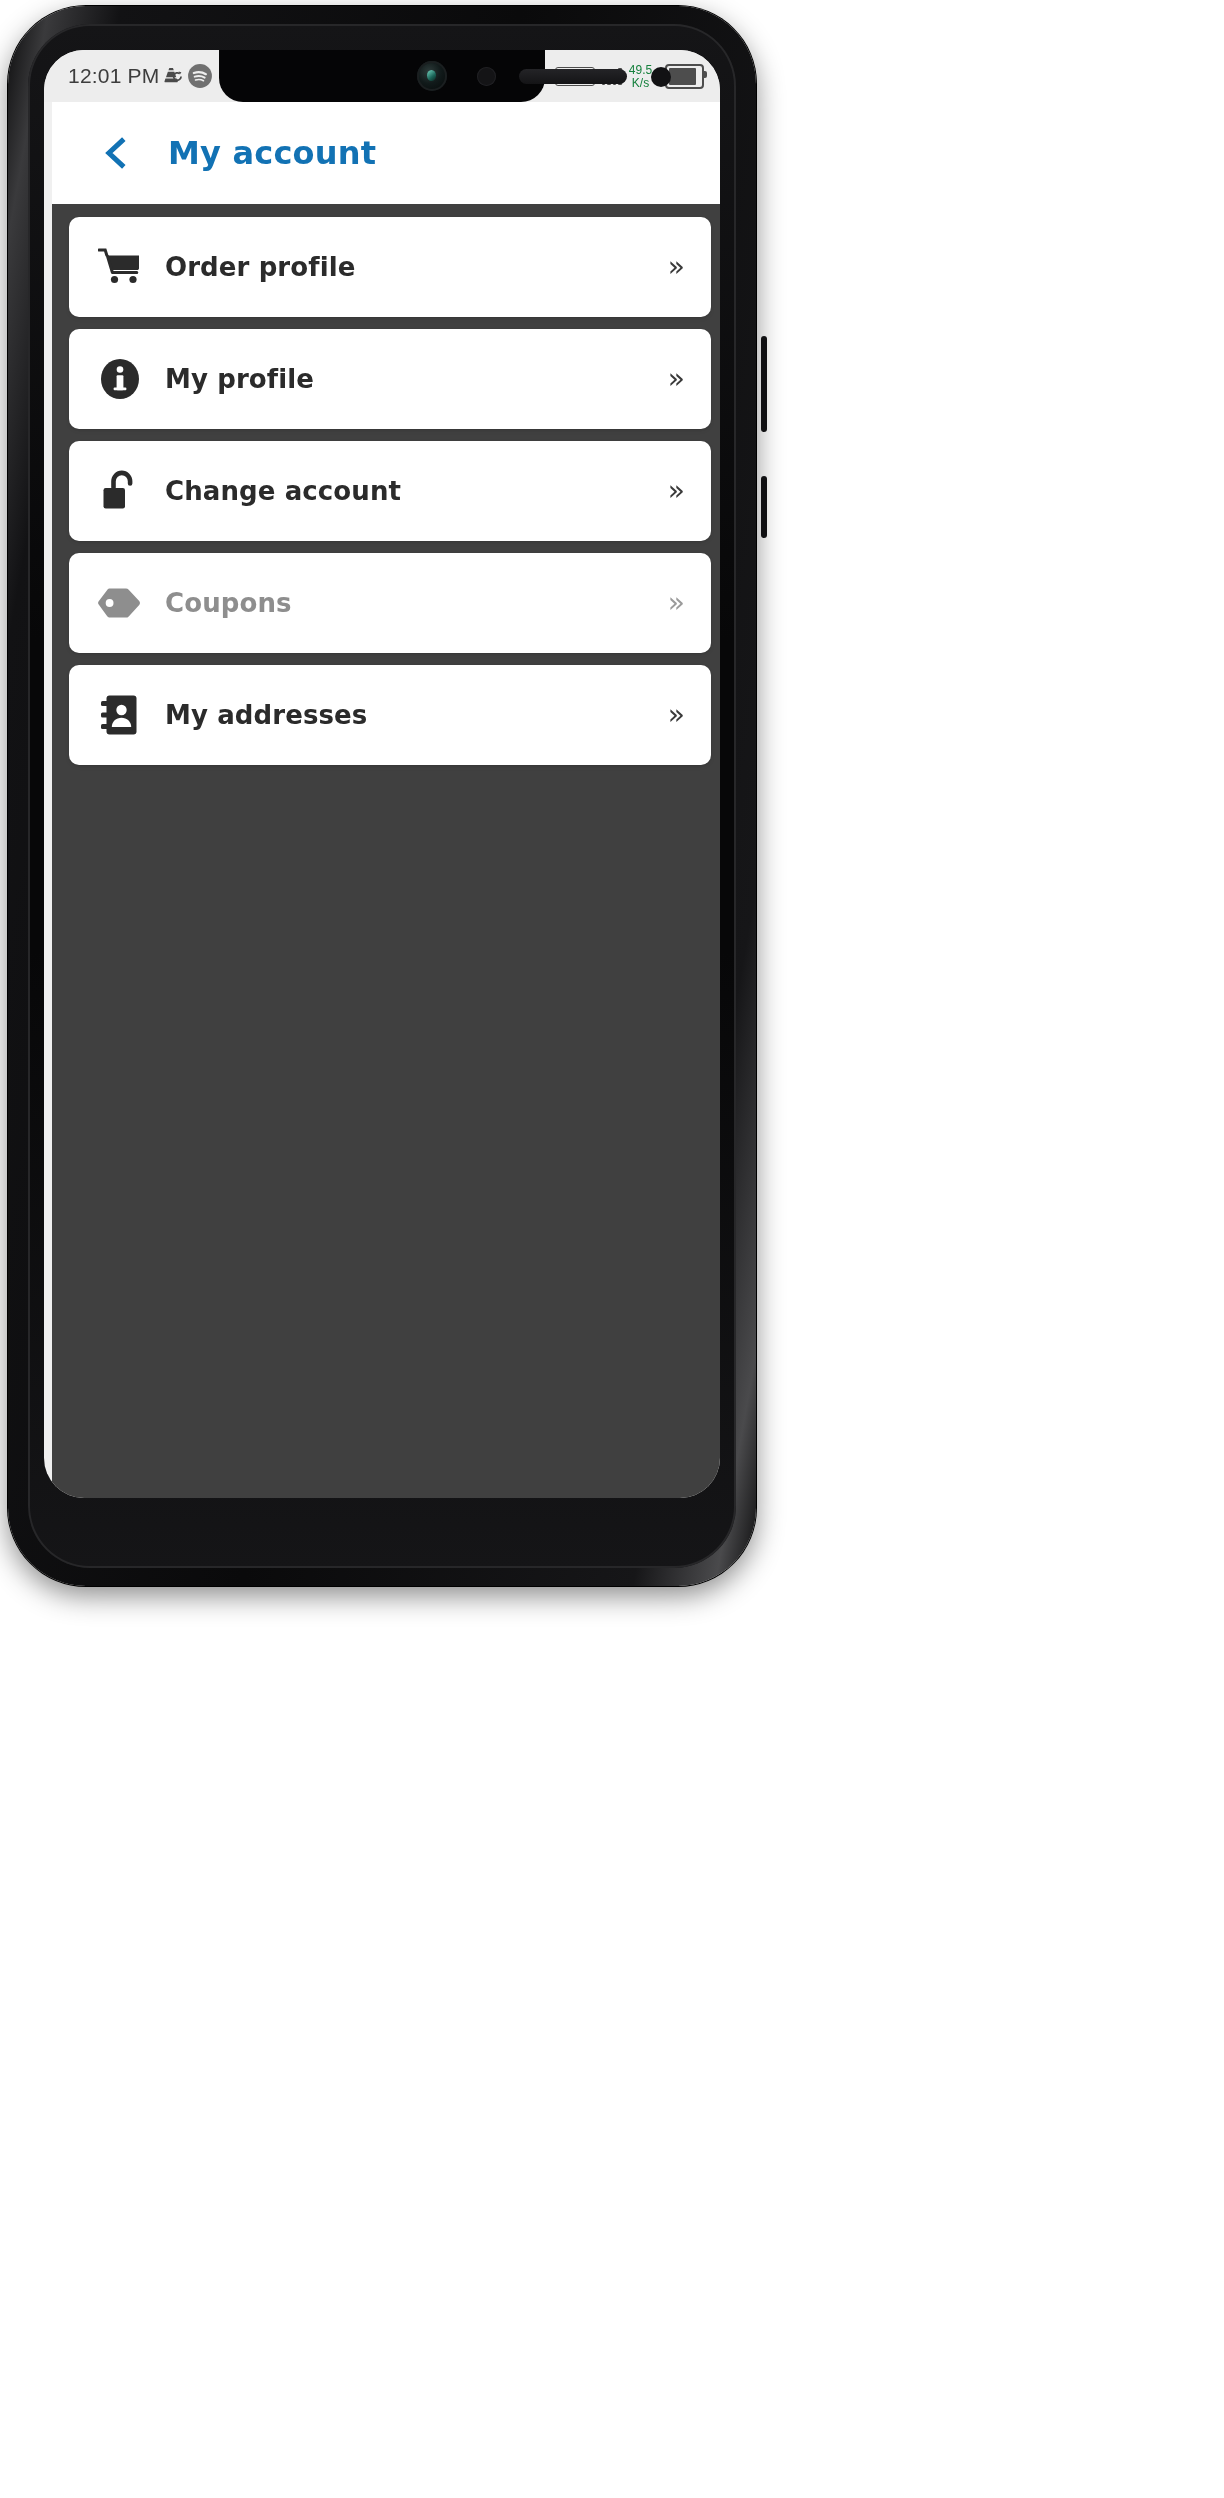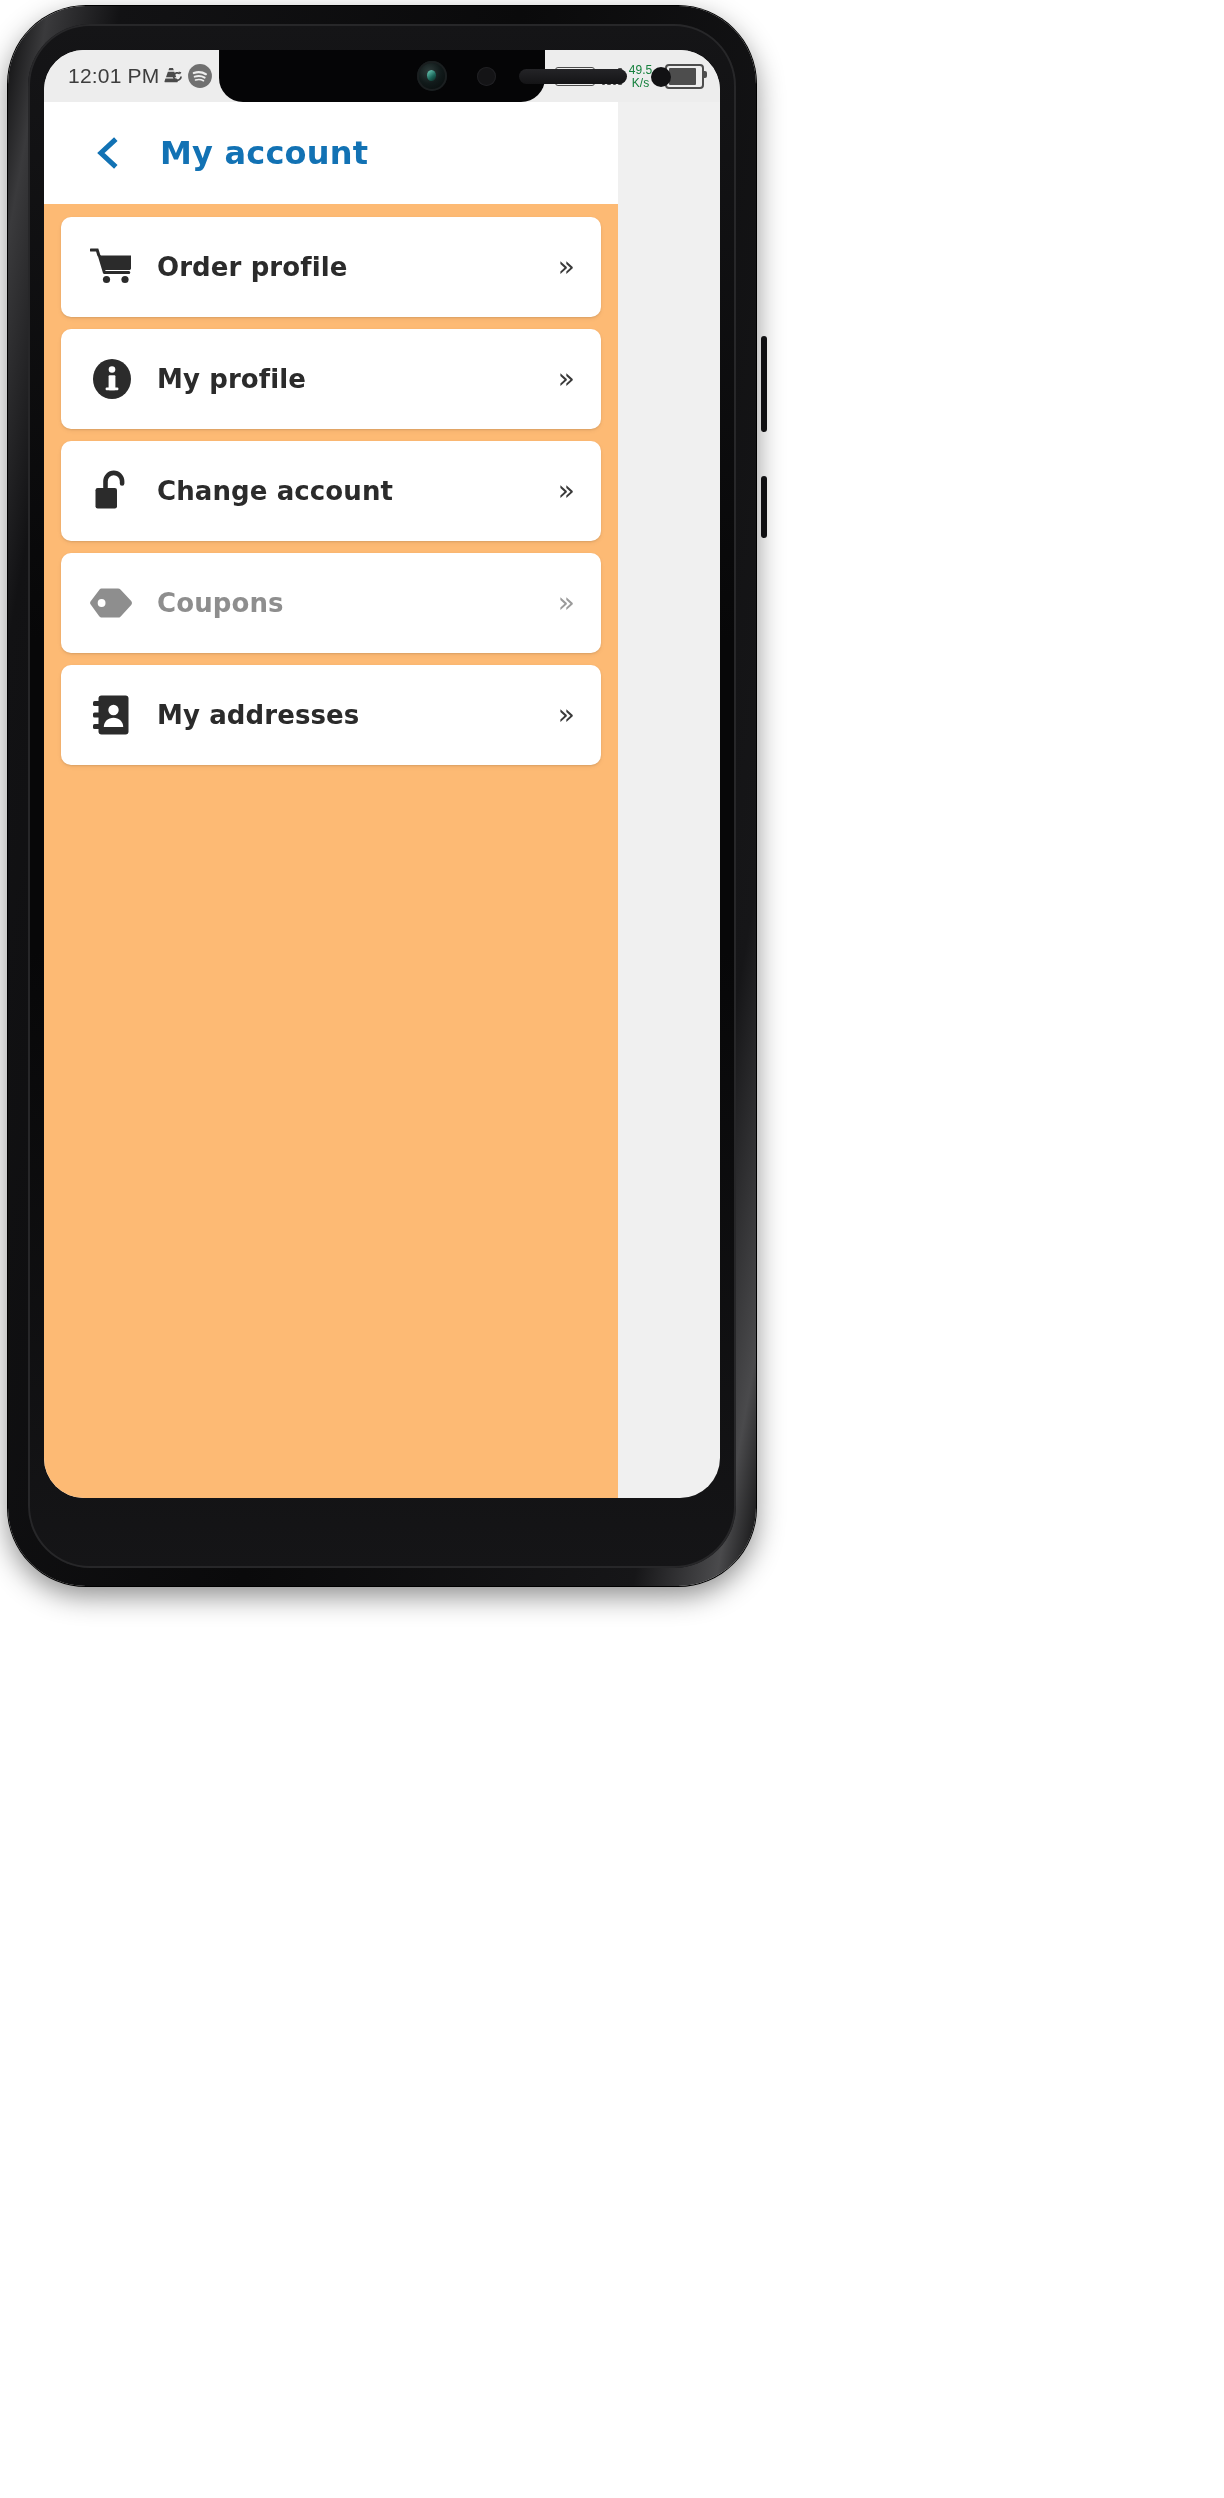--- a/index.html
+++ b/index.html
@@ -79,21 +79,21 @@
   .net-rate .v{font-size:12px;}
   .net-rate .u{font-size:12px;margin-top:1px;}
 
   .bat-wrap{display:flex;align-items:center;gap:2px;}
   .bat-bolt{font-size:9px;color:#4d4d4d;line-height:1;}
   .bat{width:31px;height:17px;border:2px solid #4d4d4d;border-radius:4px;position:relative;padding:2px;}
   .bat:after{content:"";position:absolute;right:-5px;top:5px;width:3px;height:7px;background:#4d4d4d;border-radius:0 2px 2px 0;}
   .bat span{display:block;height:100%;width:88%;background:#4d4d4d;border-radius:1px;}
 
   
-  .app{position:absolute;left:0;top:52px;width:574px;height:1396px;background:#fdba74;}
+  .app{position:absolute;left:8px;top:52px;width:676px;height:1396px;background:#404040;}
 
   .appbar{height:102px;background:#ffffff;display:flex;align-items:center;padding-left:47px;}
   .back-chev{width:34px;height:34px;display:block;cursor:pointer;}
   .appbar-title{
     margin-left:35px;font-family:"DejaVu Sans",sans-serif;font-size:32px;font-weight:bold;
     color:#1272b4;letter-spacing:.2px;
   }
 
   .list{padding:13px 17px 0 17px;display:flex;flex-direction:column;gap:12px;}
   .card{

